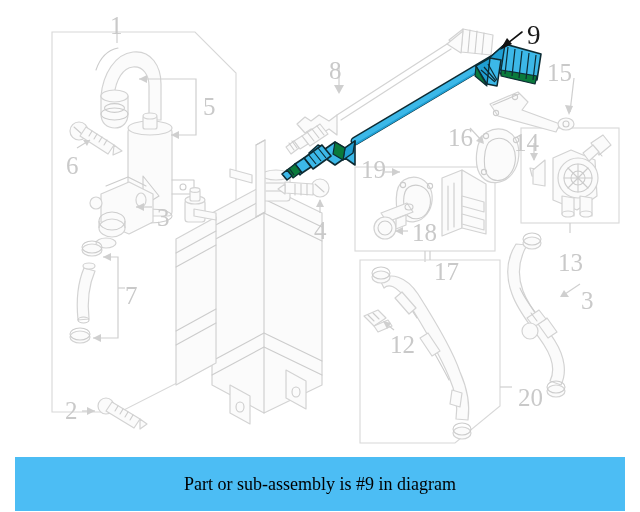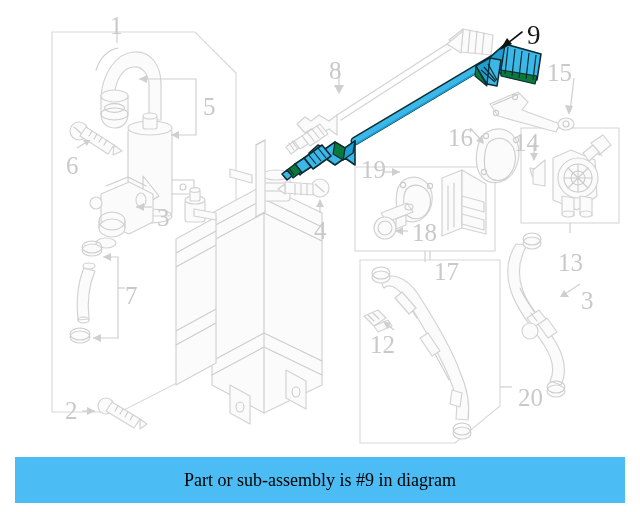--- a/index.html
+++ b/index.html
@@ -36,21 +36,21 @@
   }
   .callout.highlight {
     color: #1a1a1a;
     font-size: 27px;
   }
   #banner {
     position: absolute;
     left: 15px;
     top: 457px;
     width: 610px;
-    height: 46px;
+    height: 54px;
     background: #4cbdf4;
     display: flex;
     flex-direction: column;
     align-items: center;
     justify-content: center;
   }
   #banner .bline {
     color: #000000;
     font-family: "Liberation Serif", serif;
     font-size: 18px;
@@ -397,21 +397,21 @@
   <div class="callout" style="left:514px; top:130px;">14</div>
   <div class="callout" style="left:66px;  top:153px;">6</div>
   <div class="callout" style="left:361px; top:157px;">19</div>
   <div class="callout" style="left:157px; top:205px;">3</div>
   <div class="callout" style="left:314px; top:218px;">4</div>
   <div class="callout" style="left:412px; top:220px;">18</div>
   <div class="callout" style="left:558px; top:226px;margin-top:24px;">13</div>
   <div class="callout" style="left:434px; top:259px;">17</div>
   <div class="callout" style="left:125px; top:283px;">7</div>
   <div class="callout" style="left:581px; top:288px;">3</div>
-  <div class="callout" style="left:370px; top:332px;">12</div>
+  <div class="callout" style="left:390px; top:332px;">12</div>
   <div class="callout" style="left:518px; top:385px;">20</div>
   <div class="callout" style="left:65px;  top:398px;">2</div>
 
   <div id="banner">
     <div class="bline">Part or sub-assembly is #9 in diagram</div>
   </div>
 
 </div>
 
 </body></html>

